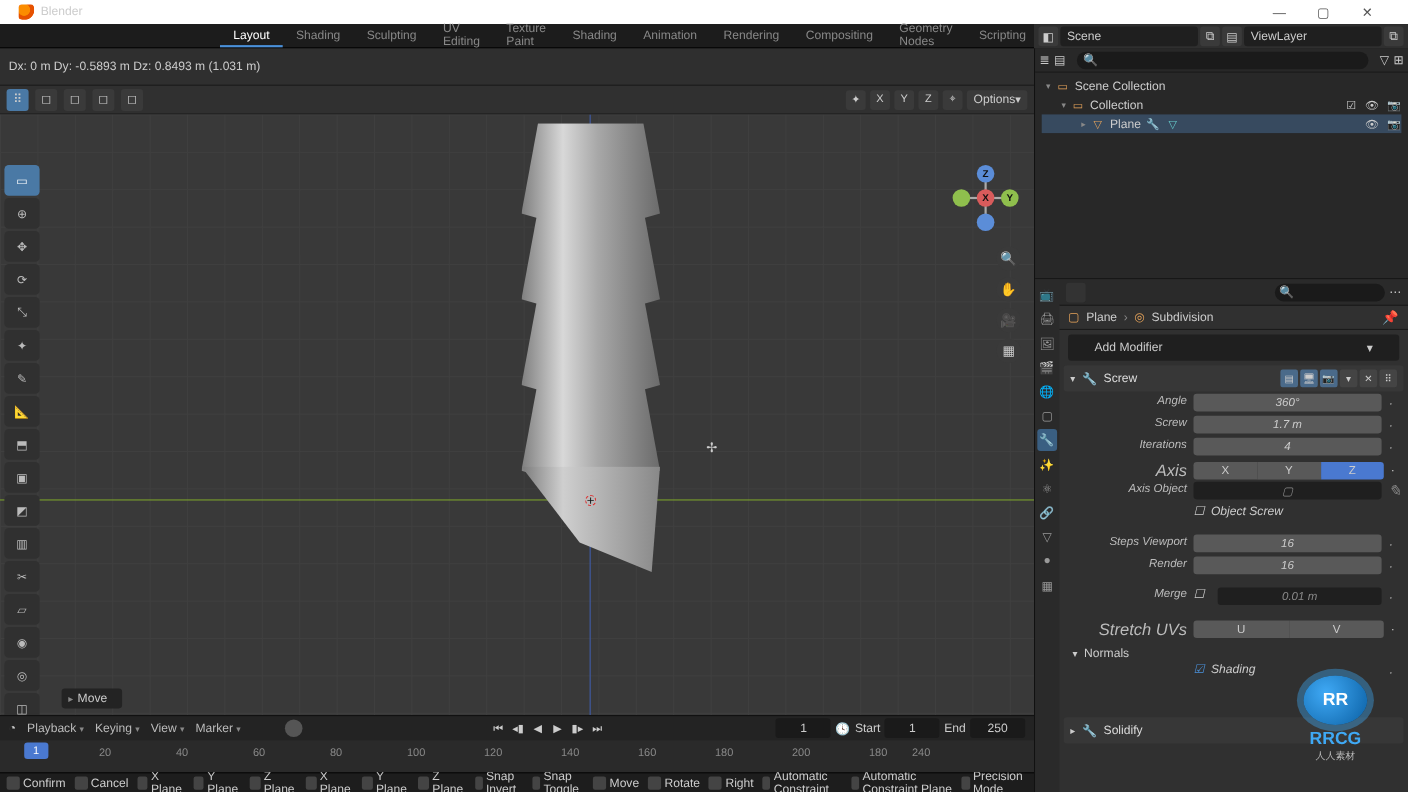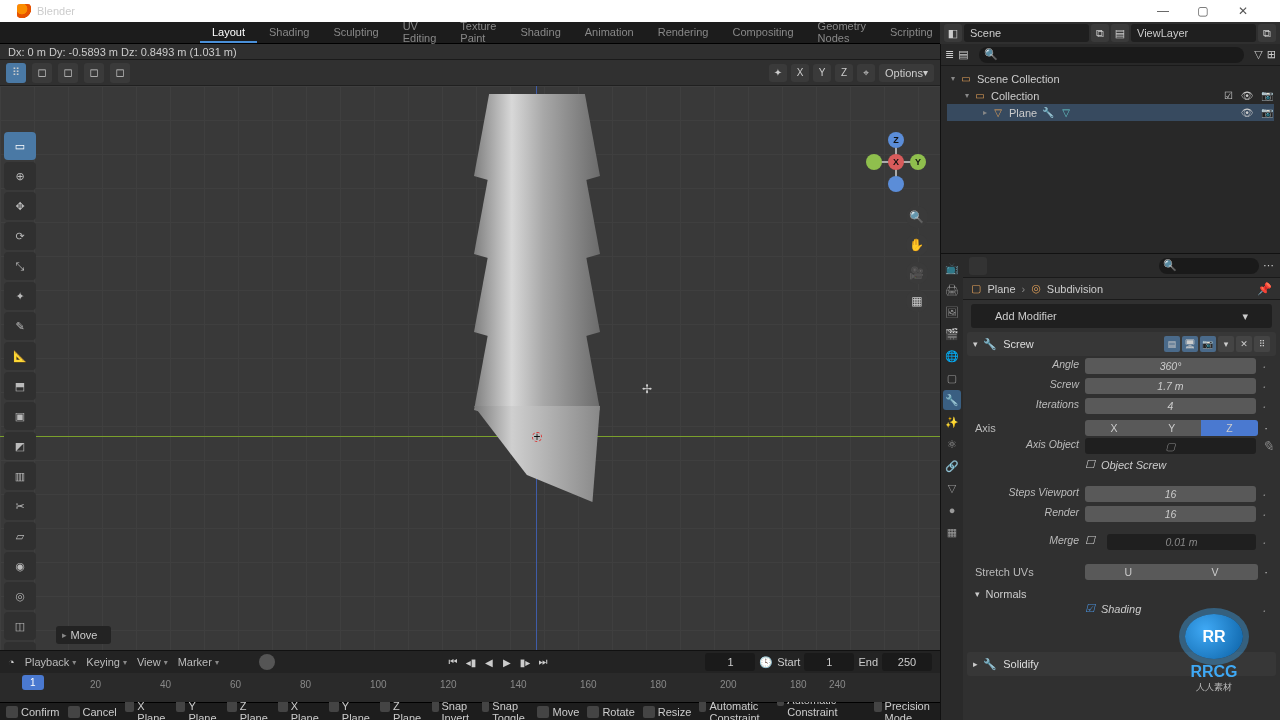--- a/index.html
+++ b/index.html
@@ -13,21 +13,21 @@
 .topmenu .mitem { padding: 0 8px; color: #d0d0d0; }
 .workspace-tabs { height: 22px; background: #1c1c1c; display: flex; align-items: stretch; padding-left: 200px; border-bottom: 1px solid #000; position: absolute; top: 22px; left: 0; right: 340px; }
 .workspace-tabs .wtab { padding: 0 12px; display: flex; align-items: center; color: #888; border-bottom: 2px solid transparent; }
 .workspace-tabs .wtab.active { color: #fff; border-bottom: 2px solid #4a90d9; }
 .workspace-tabs .add-tab { padding: 0 10px; display: flex; align-items: center; color: #888; }
 .hdr-right { position: absolute; top: 22px; right: 0; height: 22px; width: 340px; background: #2f2f2f; display: flex; align-items: center; gap: 2px; padding: 0 4px; }
 .hdr-right .hdr-btn { width: 18px; height: 18px; display: flex; align-items: center; justify-content: center; background: #3a3a3a; border-radius: 3px; }
 .hdr-right .hdr-field { flex: 1; height: 18px; background: #1f1f1f; border-radius: 3px; padding: 0 6px; display: flex; align-items: center; }
 .main { position: absolute; top: 44px; left: 0; right: 0; bottom: 0; display: flex; }
 .viewport-area { flex: 1; min-width: 0; display: flex; flex-direction: column; }
-.vp-header { height: 16px; background: #2f2f2f; color: #bbb; padding: 0 8px; display: flex; align-items: center; border-bottom: 1px solid #1a1a1a; font-size: 10px; }
+.vp-header { height: 34px; background: #2f2f2f; color: #bbb; padding: 0 8px; display: flex; align-items: center; border-bottom: 1px solid #1a1a1a; font-size: 10px; }
 .vp-tool-hdr { height: 26px; background: #303030; display: flex; align-items: center; padding: 0 6px; gap: 6px; border-bottom: 1px solid #202020; }
 .mode-btn { width: 20px; height: 20px; background: #3a3a3a; border-radius: 3px; display: flex; align-items: center; justify-content: center; }
 .mode-btn.active { background: #4a79a5; }
 .vp-tool-hdr .rspace { margin-left: auto; display: flex; gap: 4px; }
 .axis-btn { width: 18px; height: 18px; background: #3a3a3a; border-radius: 3px; display: flex; align-items: center; justify-content: center; font-size: 10px; }
 .vp-canvas { flex: 1; position: relative; background: #393939; overflow: hidden; }
 .grid { position: absolute; inset: 0; background-image: linear-gradient(#444 1px, transparent 1px), linear-gradient(90deg, #444 1px, transparent 1px); background-size: 34px 34px; opacity: .6; }
 .axis-h { position: absolute; left: 0; right: 0; top: 350px; height: 1px; background: #7aa02c; }
 .axis-v { position: absolute; top: 0; bottom: 0; left: 536px; width: 1px; background: #3f5ca8; }
 .toolbar-left { position: absolute; left: 4px; top: 46px; width: 32px; display: flex; flex-direction: column; gap: 2px; }
@@ -64,21 +64,21 @@
 .tl-hdr .tl-item { color: #bbb; display: flex; align-items: center; gap: 3px; }
 .tl-hdr .tl-item::after { content: "▾"; font-size: 8px; color: #888; }
 .tl-play { display: flex; gap: 2px; margin-left: 160px; }
 .tl-play .pbtn { width: 16px; height: 16px; display: flex; align-items: center; justify-content: center; color: #ccc; font-size: 10px; }
 .tl-fields { margin-left: auto; display: flex; gap: 4px; align-items: center; }
 .tl-fields .num { width: 50px; height: 18px; background: #1a1a1a; border-radius: 3px; display: flex; align-items: center; justify-content: center; }
 .tl-ruler { flex: 1; position: relative; background: #2a2a2a; display: flex; align-items: center; }
 .tl-ruler .curframe { position: absolute; left: 22px; top: 2px; background: #4a79d0; color: #fff; padding: 2px 8px; border-radius: 3px; font-size: 10px; }
 .tl-ruler .tick { position: absolute; top: 6px; font-size: 10px; color: #888; }
 .status { height: 18px; background: #1d1d1d; display: flex; align-items: center; gap: 8px; padding: 0 6px; border-top: 1px solid #000; font-size: 10px; color: #aaa; }
-.status .sseg { display: flex; align-items: flex-start; gap: 3px; }
+.status .sseg { display: flex; align-items: center; gap: 3px; }
 .status .sicon { width: 12px; height: 12px; display: inline-block; background: #444; border-radius: 2px; }
 .right-panels { width: 340px; display: flex; flex-direction: column; background: #2a2a2a; border-left: 1px solid #111; }
 .outliner { height: 210px; background: #282828; display: flex; flex-direction: column; border-bottom: 1px solid #111; }
 .outliner-hdr { height: 22px; display: flex; align-items: center; padding: 0 4px; gap: 4px; border-bottom: 1px solid #1a1a1a; }
 .outliner-hdr .search { flex: 1; height: 16px; background: #1a1a1a; border-radius: 8px; margin: 0 6px; display: flex; align-items: center; padding: 0 6px; }
 .outliner-tree { flex: 1; padding: 4px 6px; }
 .otree-row { height: 17px; display: flex; align-items: center; gap: 4px; padding-left: 4px; }
 .otree-row.ind1 { padding-left: 18px; }
 .otree-row.ind2 { padding-left: 36px; background: #374a5f; }
 .otree-row .disc { font-size: 8px; color: #888; }
@@ -104,21 +104,21 @@
 .mod-hdr .modname { color: #ddd; }
 .mod-hdr .mbtns { margin-left: auto; display: flex; gap: 2px; }
 .mod-hdr .mbtn { width: 16px; height: 16px; background: #4a6a8a; border-radius: 2px; display: flex; align-items: center; justify-content: center; font-size: 9px; }
 .mod-hdr .mbtn.plain { background: #444; }
 .prow { height: 20px; display: flex; align-items: flex-start; padding: 0 8px; gap: 6px; font-style: italic; }
 .prow .plabel { width: 104px; text-align: right; color: #bbb; font-size: 10.5px; }
 .prow .pval { flex: 1; height: 16px; background: #595959; border-radius: 3px; display: flex; align-items: center; justify-content: center; font-size: 10.5px; }
 .prow .pval.dark { background: #1f1f1f; color: #888; }
 .prow .dot { width: 6px; color: #888; font-size: 14px; }
 .axis-row { height: 20px; display: flex; align-items: center; padding: 0 8px; gap: 6px; }
-.axis-row .plabel { width: 104px; color: #bbb; font-size: 11px; }
+.axis-row .plabel { width: 104px; text-align: right; color: #bbb; font-size: 15px; font-style: italic; }
 .axis-row .aseg { flex: 1; display: flex; }
 .axis-row .ab { flex: 1; height: 16px; background: #595959; display: flex; align-items: center; justify-content: center; font-size: 10.5px; }
 .axis-row .ab:first-child { border-radius: 3px 0 0 3px; }
 .axis-row .ab:last-child { border-radius: 0 3px 3px 0; }
 .axis-row .ab.active { background: #4a79d0; }
 .subhdr { height: 20px; display: flex; align-items: center; gap: 6px; padding: 4px 8px 0; color: #ccc; }
 .subhdr .disc { font-size: 9px; }
 .watermark { position: absolute; right: 6px; bottom: 26px; width: 120px; height: 80px; display: flex; flex-direction: column; align-items: center; justify-content: center; pointer-events: none; }
 .watermark .wcirc { width: 58px; height: 58px; border-radius: 50%; background: radial-gradient(circle at 35% 35%, #3fa9f5, #0a5fa3); box-shadow: 0 0 0 6px rgba(63,169,245,.4); display: flex; align-items: center; justify-content: center; color: #fff; font-weight: bold; font-size: 16px; }
 .watermark .wt { margin-top: 4px; font-size: 16px; font-weight: bold; color: #3fa9f5; }
@@ -339,21 +339,21 @@
       <span class="sseg">
           <span class="sicon"></span>
           <span>Move</span>
         </span>
       <span class="sseg">
           <span class="sicon"></span>
           <span>Rotate</span>
         </span>
       <span class="sseg">
           <span class="sicon"></span>
-          <span>Resize</span>
+          <span>Right</span>
         </span>
       <span class="sseg">
           <span class="sicon"></span>
           <span>Automatic Constraint</span>
         </span>
       <span class="sseg">
           <span class="sicon"></span>
           <span>Automatic Constraint Plane</span>
         </span>
       <span class="sseg">

